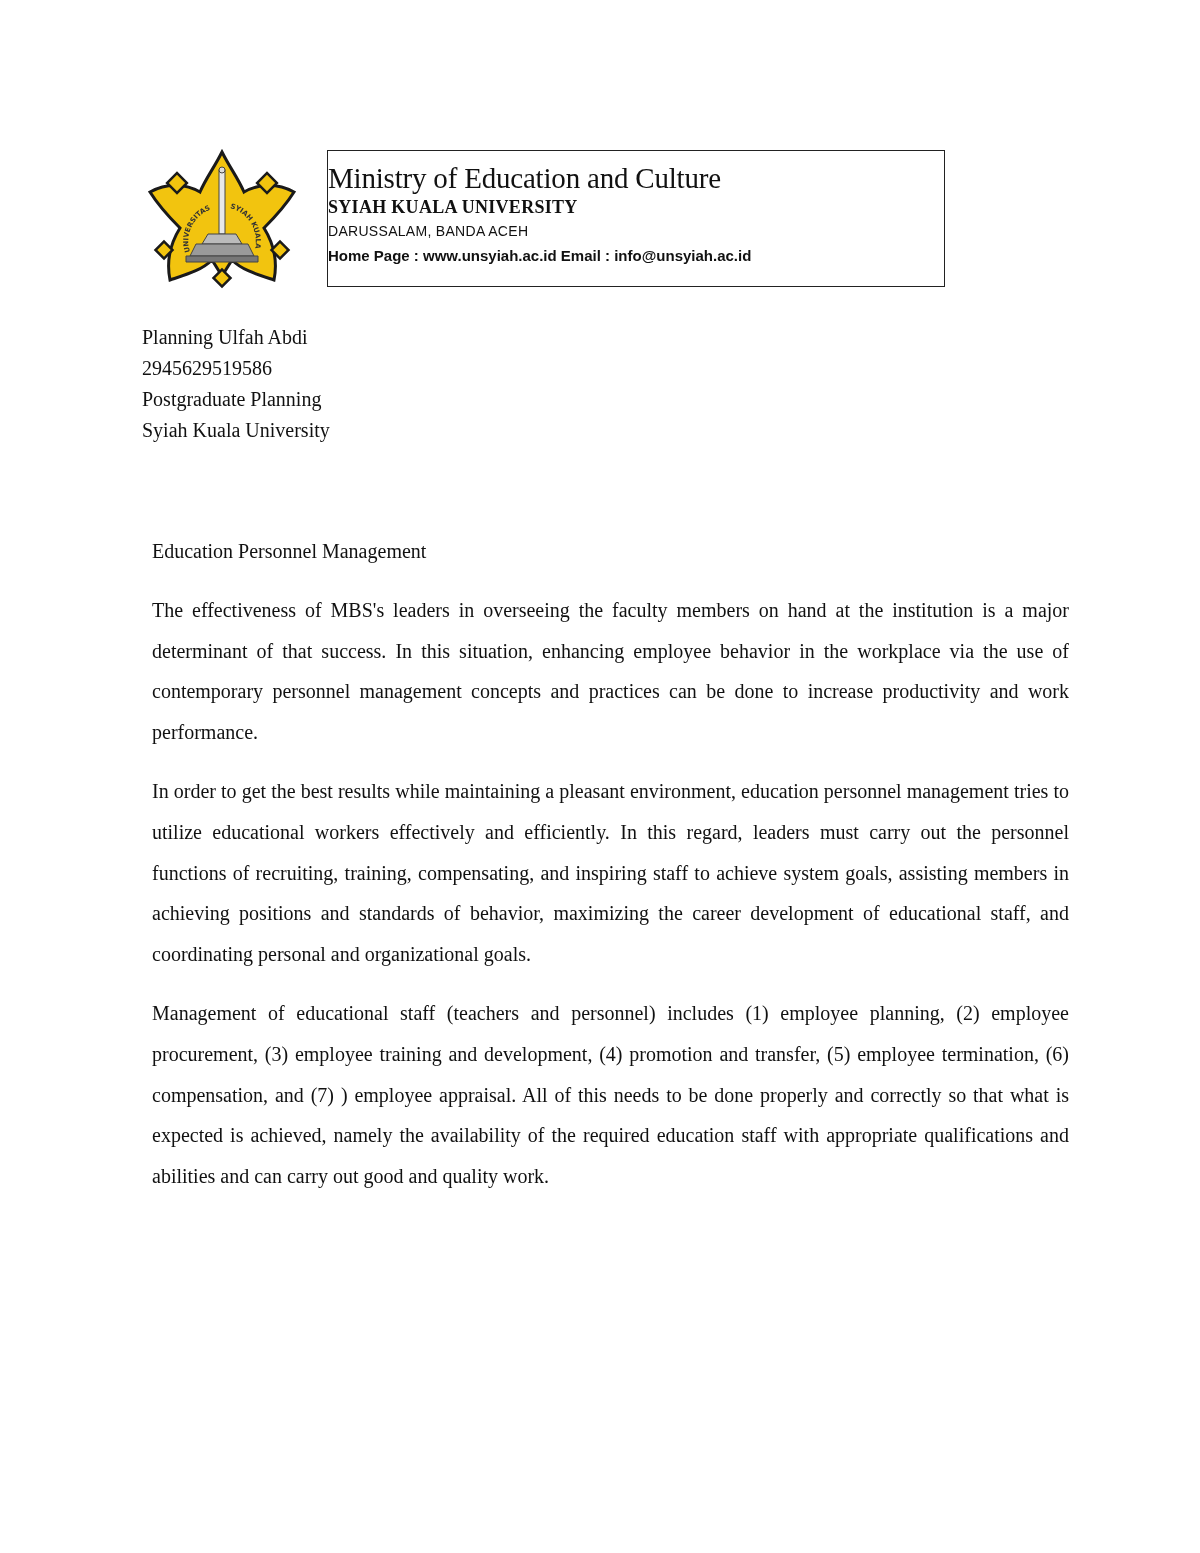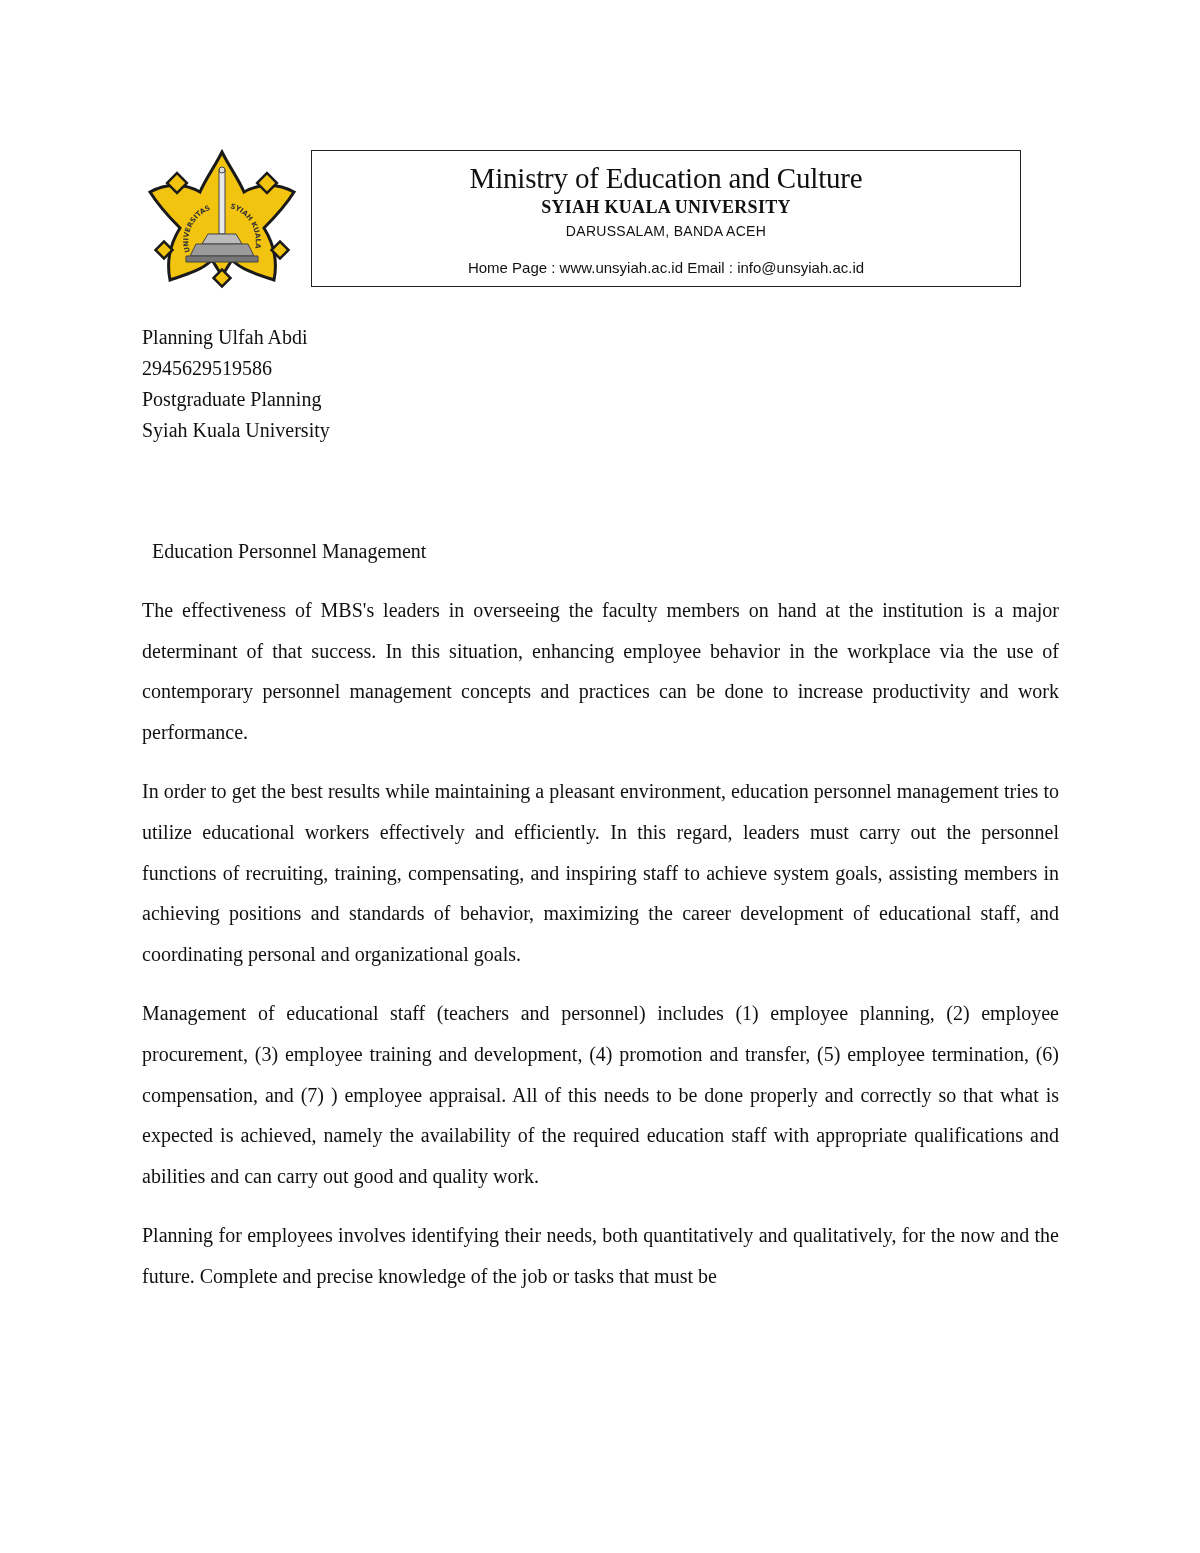--- a/index.html
+++ b/index.html
@@ -1,28 +1,28 @@
 <!DOCTYPE html>
 <html><head>
   <meta charset="utf-8">
   <style>
     html, body { margin: 0; padding: 0; background: #ffffff; }
     body { width: 1200px; height: 1553px; position: relative; overflow: hidden;
       font-family: "Liberation Serif", "DejaVu Serif", serif; color: #111; }
     .logo { position: absolute; left: 146px; top: 148px; width: 152px; height: 142px; }
-    .letterhead-box { position: absolute; left: 311px; top: 150px; width: 710px; height: 137px;
-      border: 1.5px solid #222; box-sizing: border-box; text-align: center; }
+    .letterhead-box { position: absolute; left: 327px; top: 150px; width: 618px; height: 137px;
+      border: 1.5px solid #222; box-sizing: border-box; }
     .lh-ministry { font-size: 29px; line-height: 32px; margin-top: 11px; letter-spacing: -0.2px; }
     .lh-univ { font-size: 18px; font-weight: bold; line-height: 22px; margin-top: 2px; letter-spacing: 0.3px; }
     .lh-city { font-family: "Liberation Sans", "DejaVu Sans", sans-serif; font-size: 14px; line-height: 22px; margin-top: 2px; letter-spacing: 0.3px; }
-    .lh-contact { font-family: "Liberation Sans", "DejaVu Sans", sans-serif; font-size: 15px; line-height: 18px; margin-top: 17px; }
+    .lh-contact { font-family: "Liberation Sans", "DejaVu Sans", sans-serif; font-size: 15px; line-height: 18px; margin-top: 5px; font-weight: bold; }
     .sender { position: absolute; left: 142px; top: 322px; font-size: 20px; line-height: 31px; }
     .sender div { white-space: nowrap; }
     .doc-title { position: absolute; left: 152px; top: 536px; font-size: 20px; line-height: 30px; white-space: nowrap; }
-    .body-text { position: absolute; left: 142px; top: 590px; width: 917px; font-size: 20px; line-height: 40.6px; }
+    .body-text { position: absolute; left: 152px; top: 590px; width: 917px; font-size: 20px; line-height: 40.6px; }
     .body-text p { margin: 0 0 19px 0; text-align: justify; text-align-last: left; }
   </style>
 </head>
 <body>
 
 <div class="logo">
   <svg width="152" height="142" viewBox="0 0 152 142">
 
     <g>
       <path d="M76 4 C84 20 92 30 98 44 C112 36 130 34 148 44 C138 60 128 70 118 80 C128 96 132 112 128 132 C110 126 96 122 86 112 L76 128 L66 112 C56 122 42 126 24 132 C20 112 24 96 34 80 C24 70 14 60 4 44 C22 34 40 36 54 44 C60 30 68 20 76 4 Z" fill="#f2c40f" stroke="#1a1a1a" stroke-width="3"></path>
@@ -62,14 +62,13 @@
   <div>Postgraduate Planning</div>
   <div>Syiah Kuala University</div>
 </div>
 
 <div class="doc-title">Education Personnel Management</div>
 
 <div class="body-text">
   <p>The effectiveness of MBS's leaders in overseeing the faculty members on hand at the institution is a major determinant of that success. In this situation, enhancing employee behavior in the workplace via the use of contemporary personnel management concepts and practices can be done to increase productivity and work performance.</p>
   <p>In order to get the best results while maintaining a pleasant environment, education personnel management tries to utilize educational workers effectively and efficiently. In this regard, leaders must carry out the personnel functions of recruiting, training, compensating, and inspiring staff to achieve system goals, assisting members in achieving positions and standards of behavior, maximizing the career development of educational staff, and coordinating personal and organizational goals.</p>
   <p>Management of educational staff (teachers and personnel) includes (1) employee planning, (2) employee procurement, (3) employee training and development, (4) promotion and transfer, (5) employee termination, (6) compensation, and (7) ) employee appraisal. All of this needs to be done properly and correctly so that what is expected is achieved, namely the availability of the required education staff with appropriate qualifications and abilities and can carry out good and quality work.</p>
-  <p>Planning for employees involves identifying their needs, both quantitatively and qualitatively, for the now and the future. Complete and precise knowledge of the job or tasks that must be</p>
 </div>
 
 </body></html>

